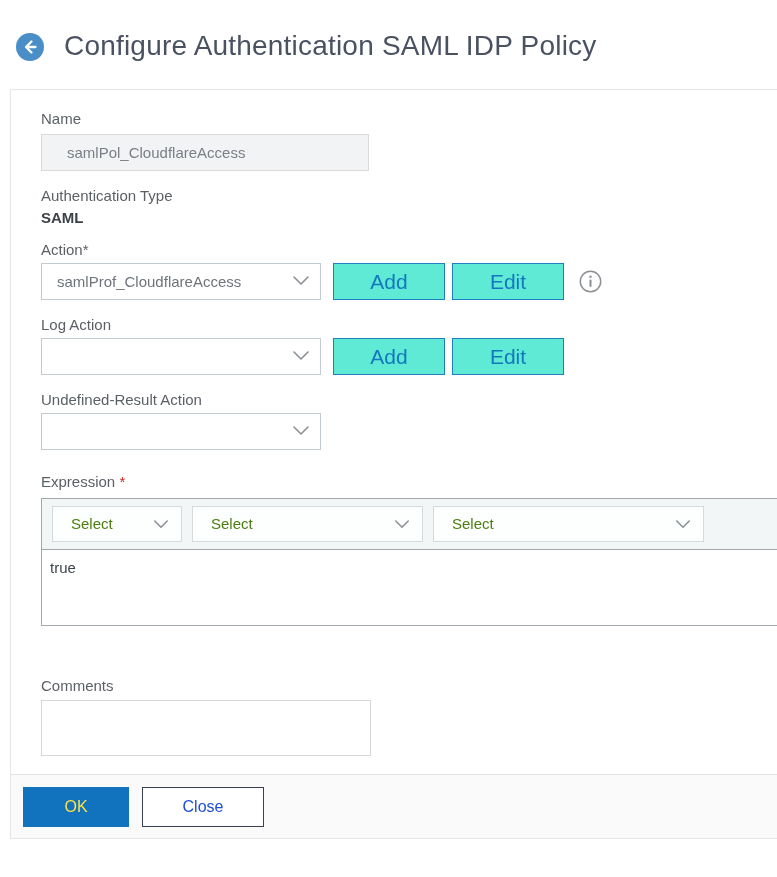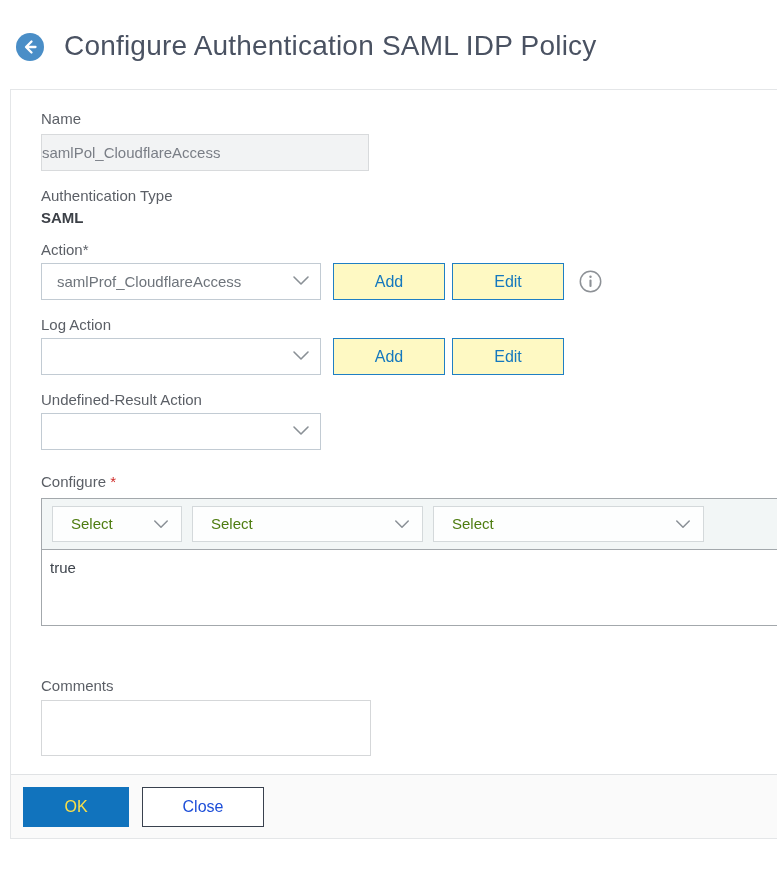--- a/index.html
+++ b/index.html
@@ -11,30 +11,30 @@
   .back-btn { position: absolute; left: 16px; top: 33px; width: 28px; height: 28px; border: none; background: transparent; padding: 0; cursor: pointer; }
   .page-title { position: absolute; left: 64px; top: 30px; font-size: 28px; font-weight: 400; color: #4a5262; letter-spacing: 0.2px; white-space: nowrap; }
 
   
   .panel { position: absolute; left: 10px; top: 89px; width: 800px; height: 750px; background: #ffffff; border: 1px solid #e4e6e8; }
   .panel-content { padding: 20px 0 0 30px; }
 
   .field-label { font-size: 15px; color: #5b5f66; line-height: 18px; }
   .required-mark { color: #cf2a27; }
 
-  .text-input { width: 328px; height: 37px; background: #f2f3f4; border: 1px solid #d8dadc; color: #7a7e86; font-size: 15px; line-height: 35px; overflow: hidden; white-space: nowrap; }
+  .text-input { width: 328px; height: 37px; background: #f2f3f4; border: 1px solid #d8dadc; color: #7a7e86; font-size: 15px; line-height: 35px; padding-left: 25px; overflow: hidden; white-space: nowrap; }
   .static-value { font-size: 15px; font-weight: bold; color: #3c4047; line-height: 18px; }
 
   .row { display: flex; align-items: center; }
 
   .select-box { position: relative; width: 280px; height: 37px; background: #ffffff; border: 1px solid #c2cbd3; cursor: pointer; }
   .select-box .select-text { position: absolute; left: 15px; top: 0; line-height: 35px; font-size: 15px; color: #6e747b; white-space: nowrap; }
   .select-box .chevron { position: absolute; right: 10px; top: 10px; }
 
-  .btn-outline-blue { width: 112px; height: 37px; background: #fef9c3; border: 1px solid #1f7fc4; color: #1478be; font-size: 16px; font-family: "Liberation Sans", sans-serif; cursor: pointer; }
+  .btn-outline-blue { width: 112px; height: 37px; background: #5eead4; border: 1px solid #1f7fc4; color: #1478be; font-size: 21px; font-family: "Liberation Sans", sans-serif; cursor: pointer; }
   .info-icon { margin-left: 15px; cursor: pointer; display: inline-flex; }
 
   
   .expr-box { margin-top: 7px; width: 741px; border: 1px solid #a3a8ac; }
   .expr-header { height: 51px; background: #f2f6f6; border-bottom: 1px solid #a3a8ac; display: flex; align-items: center; padding-left: 10px; gap: 10px; }
   .expr-select { position: relative; height: 36px; background: #fdfefe; border: 1px solid #d4d9db; cursor: pointer; }
   .expr-select .select-text { position: absolute; left: 18px; top: 0; line-height: 34px; font-size: 15px; color: #4d7c0f; }
   .expr-select .chevron { position: absolute; right: 12px; top: 10px; }
   .w-130 { width: 130px; }
   .w-231 { width: 231px; }
@@ -120,21 +120,21 @@
       <div class="select-box">
         <span class="select-text"></span>
         <span class="chevron">
           <svg width="18" height="14" viewBox="0 0 18 14">
               <path d="M2 3 L9 10 L16 3" stroke="#8a9096" stroke-width="1.6" fill="none" stroke-linecap="round" stroke-linejoin="round"></path>
             </svg>
         </span>
       </div>
     </div>
 
-    <div class="field-label mt-23"><span>Configure </span><span class="required-mark">*</span></div>
+    <div class="field-label mt-23"><span>Expression </span><span class="required-mark">*</span></div>
 
     <div class="expr-box">
       <div class="expr-header">
         <div class="expr-select w-130">
           <span class="select-text">Select</span>
           <span class="chevron">
             <svg width="16" height="13" viewBox="0 0 18 14">
                 <path d="M2 3 L9 10 L16 3" stroke="#8a9096" stroke-width="1.7" fill="none" stroke-linecap="round" stroke-linejoin="round"></path>
               </svg>
           </span>

